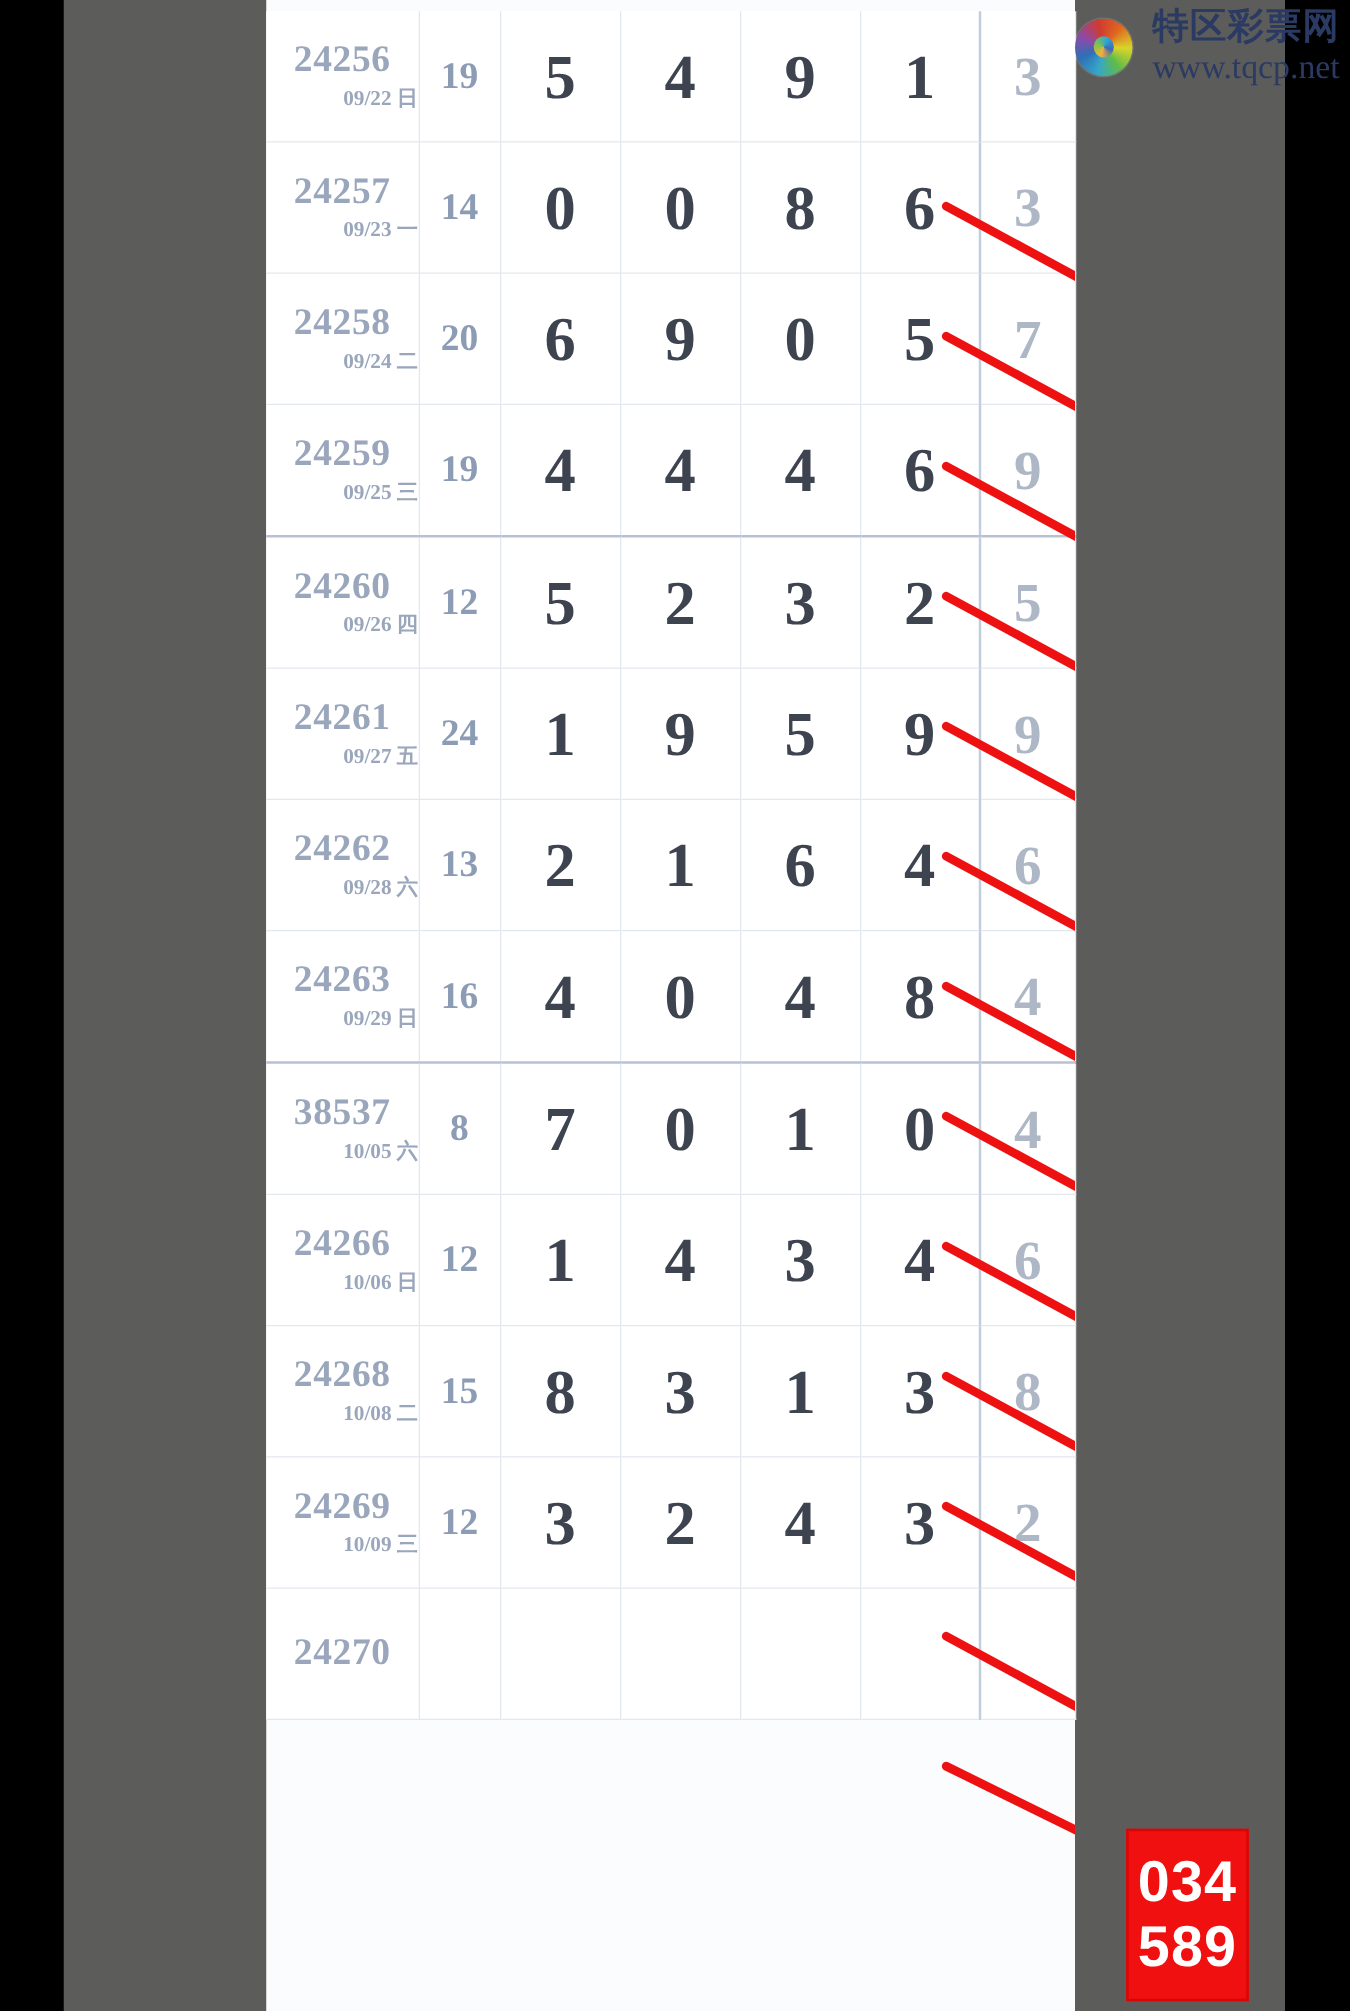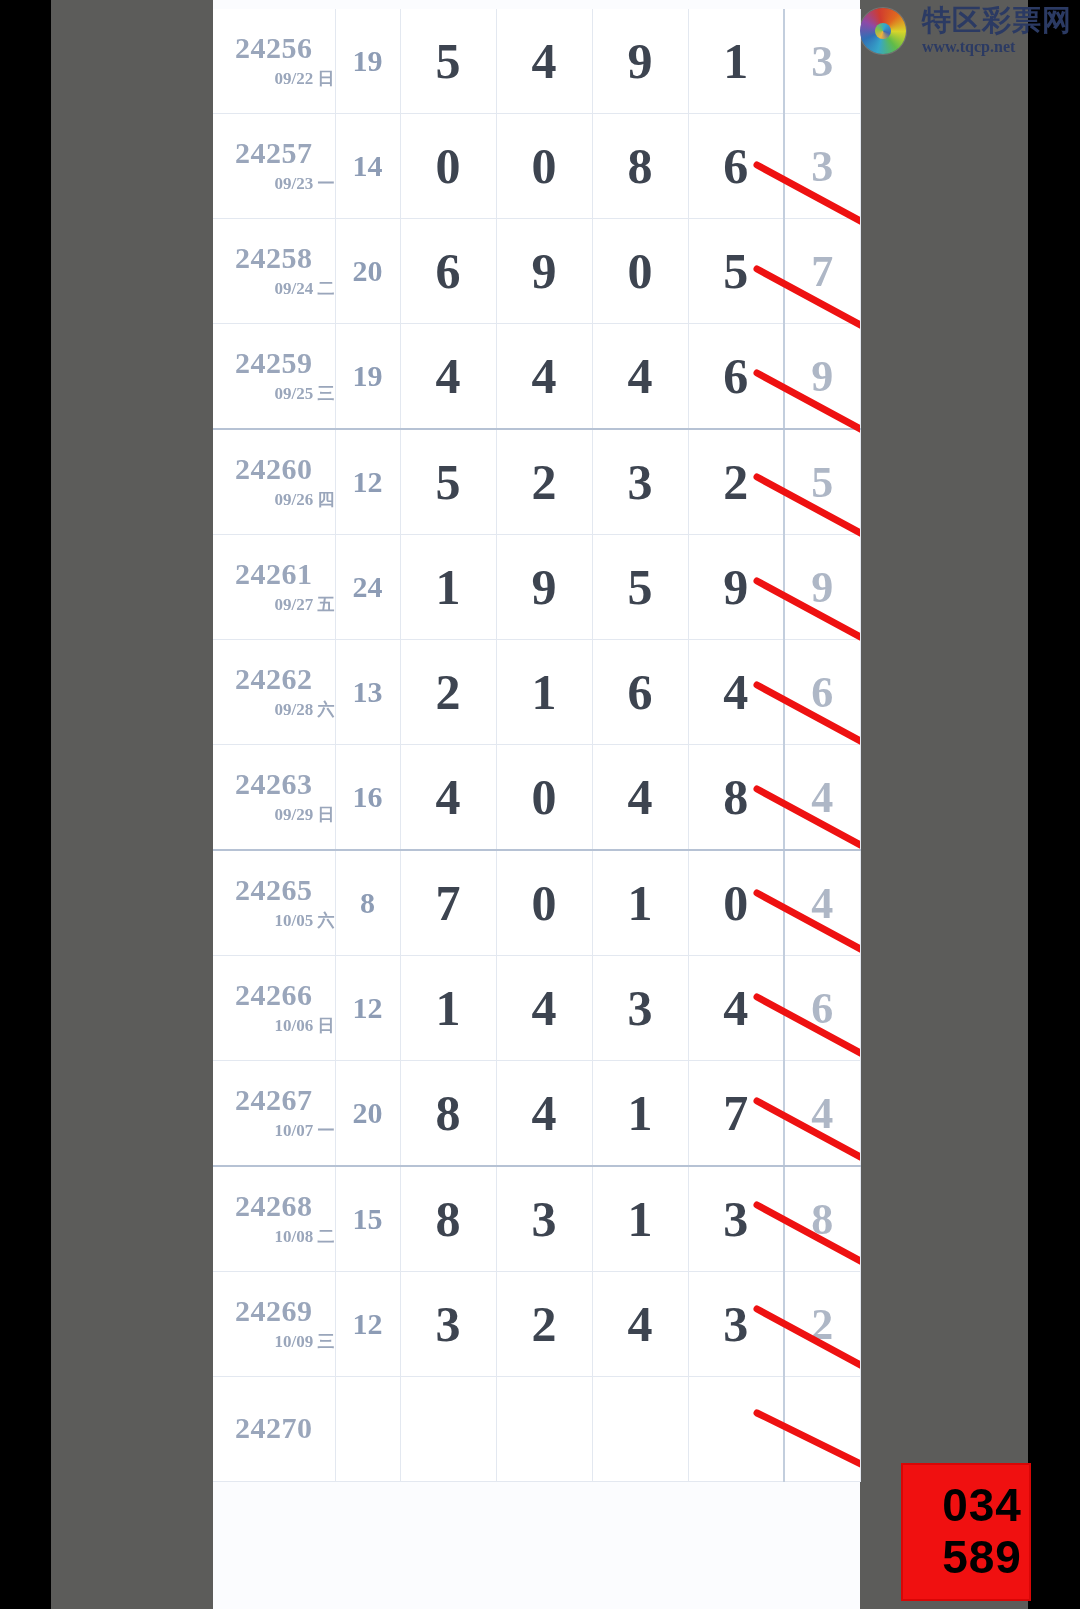--- a/index.html
+++ b/index.html
@@ -40,36 +40,36 @@
   td.d5{background:#eef2f8;border-left:2px solid #c3cedd;
         font-size:44px;font-weight:bold;color:#aeb7c6;
         font-family:"Liberation Serif",serif;}
 
   
   svg.lines{position:absolute;left:0;top:0;width:647px;height:1609px;pointer-events:none;}
 
   
   .predbox{position:absolute;width:94px;height:134px;background:#F01010;
            border:2px solid #d80606;display:flex;flex-direction:column;
-           align-items:center;justify-content:center;color:#000000;
+           align-items:center;justify-content:center;color:#ffffff;
            font-family:"Liberation Sans",sans-serif;font-weight:bold;
-           font-size:46px;line-height:1.12;letter-spacing:1px;padding-left:32px;}
+           font-size:46px;line-height:1.12;letter-spacing:1px;}
 
   
   .wm{position:absolute;right:8px;top:6px;display:flex;align-items:center;gap:16px;}
   .wm .logo{width:46px;height:46px;border-radius:50%;
             background:conic-gradient(from 40deg,#e0671f,#d8d52a,#5fbb4a,#36a6c9,#2f6fb5,#8e49a8,#d03b2f,#e0671f);
             position:relative;box-shadow:0 0 0 1px rgba(255,255,255,.15);}
   .wm .logo::after{content:"";position:absolute;left:32%;top:32%;width:36%;height:36%;
             border-radius:50%;
             background:conic-gradient(from 200deg,#f2b23c,#7fc24a,#31a8cf,#3f68b0,#f2b23c);}
   .wm .txt{display:flex;flex-direction:column;align-items:flex-start;}
   .wm .cn{font-family:"DejaVu Sans",sans-serif;font-weight:bold;font-size:29px;
           color:#2b3a63;letter-spacing:1px;line-height:1;}
-  .wm .url{font-family:"Liberation Serif",serif;font-weight:bold;font-size:16px;
+  .wm .url{font-family:"Liberation Serif",serif;font-weight:normal;font-size:27px;
            color:#2b3a63;line-height:1.2;margin-top:2px;}
 </style>
 </head>
 <body>
 
 <div id="stage">
   <div class="backdrop"></div>
 
   <div class="panel">
 
@@ -175,53 +175,41 @@
             </td>
             <td class="sum">16</td>
             <td class="dg">4</td>
             <td class="dg">0</td>
             <td class="dg">4</td>
             <td class="dg">8</td>
             <td class="d5">4</td>
           </tr>
           <tr>
             <td class="issue">
-              <div class="no">24265</div>
+              <div class="no">38537</div>
               <div class="dt">10/05 六</div>
             </td>
             <td class="sum">8</td>
             <td class="dg">7</td>
             <td class="dg">0</td>
             <td class="dg">1</td>
             <td class="dg">0</td>
             <td class="d5">4</td>
           </tr>
           <tr>
             <td class="issue">
               <div class="no">24266</div>
               <div class="dt">10/06 日</div>
             </td>
             <td class="sum">12</td>
             <td class="dg">1</td>
             <td class="dg">4</td>
             <td class="dg">3</td>
             <td class="dg">4</td>
             <td class="d5">6</td>
-          </tr>
-          <tr class="thick">
-            <td class="issue">
-              <div class="no">24267</div>
-              <div class="dt">10/07 一</div>
-            </td>
-            <td class="sum">20</td>
-            <td class="dg">8</td>
-            <td class="dg">4</td>
-            <td class="dg">1</td>
-            <td class="dg">7</td>
-            <td class="d5">4</td>
           </tr>
           <tr>
             <td class="issue">
               <div class="no">24268</div>
               <div class="dt">10/08 二</div>
             </td>
             <td class="sum">15</td>
             <td class="dg">8</td>
             <td class="dg">3</td>
             <td class="dg">1</td>

